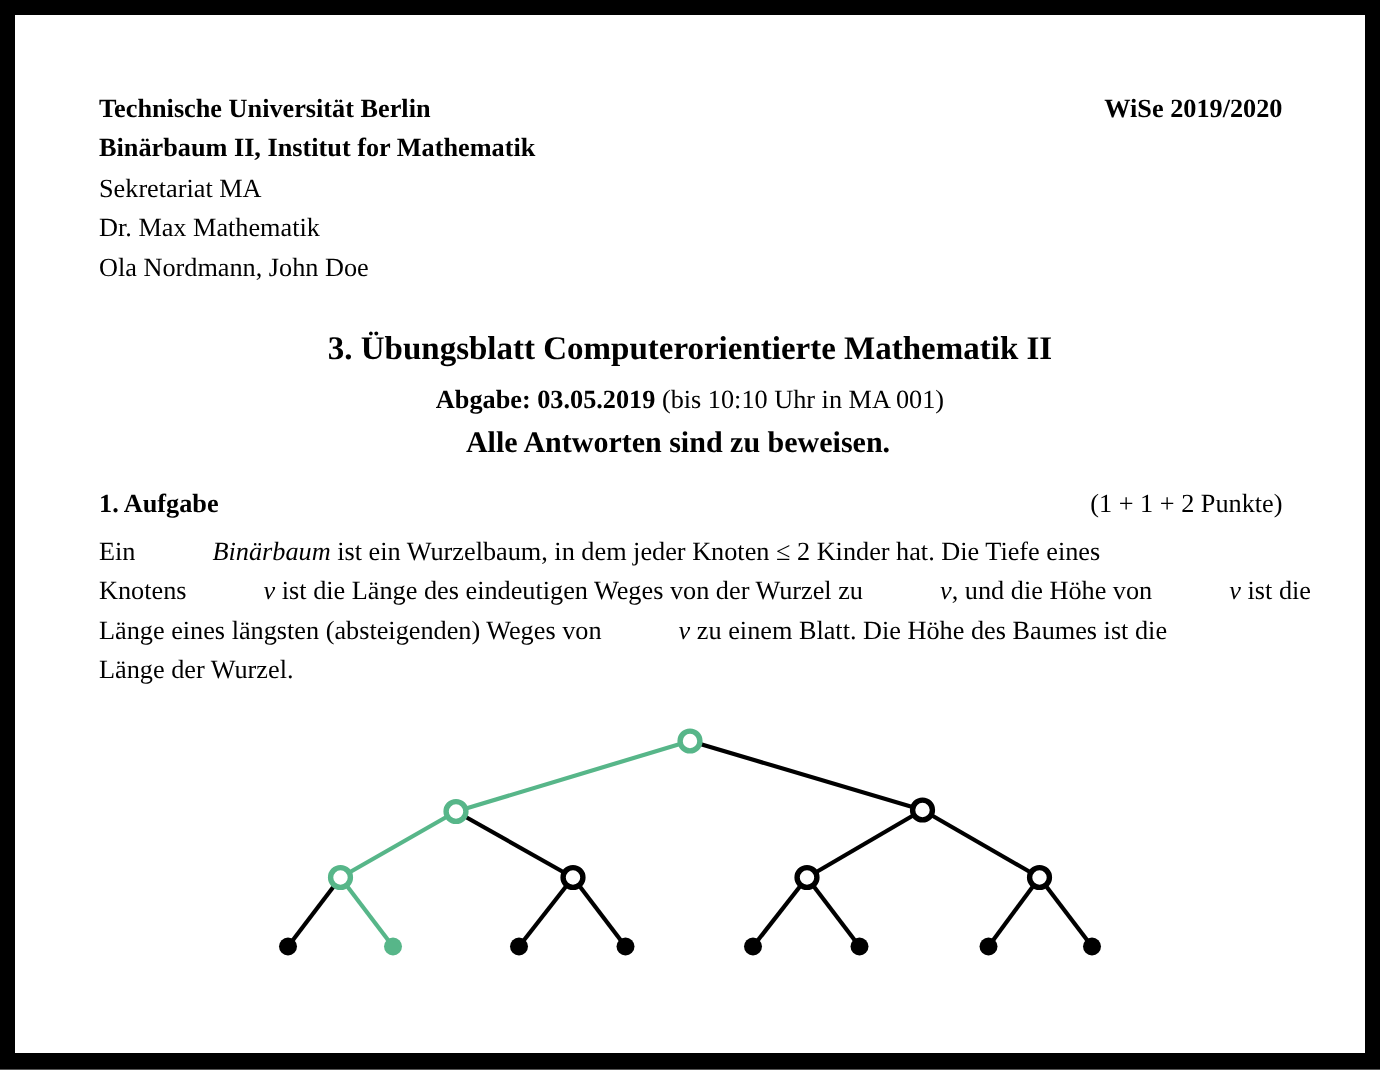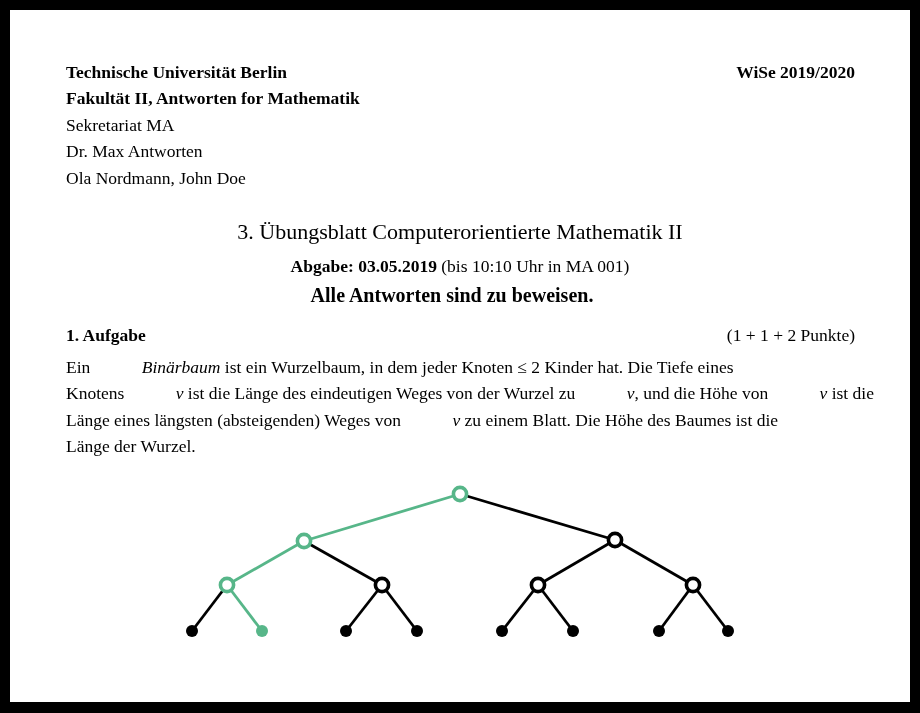--- a/index.html
+++ b/index.html
@@ -14,21 +14,21 @@
   }
   .b { font-weight:bold; }
   .header-row {
     position:absolute; left:56px; right:55px; top:49px;
     display:flex; justify-content:space-between; align-items:flex-start;
     font-size:17.5px; line-height:26.4px;
   }
   .header-right { text-align:center; }
   .title {
     position:absolute; left:0; right:0; top:208px; margin:0;
-    text-align:center; font-size:22px; line-height:28px; font-weight:normal;
+    text-align:center; font-size:22px; line-height:28px; font-weight:bold;
   }
   .deadline {
     position:absolute; left:0; right:0; top:243px;
     text-align:center; font-size:17.5px; line-height:26px;
   }
   .notice {
     position:absolute; left:0; right:16px; top:272px;
     text-align:center; font-size:20px; line-height:26px;
   }
   .task-row {
@@ -48,23 +48,23 @@
 </style>
 </head>
 <body>
 
 <div class="frame">
   <div class="page">
 
     <div class="header-row">
       <div class="header-left">
         <div class="b">Technische Universität Berlin</div>
-        <div class="b">Fakultät II, Antworten for Mathematik</div>
+        <div class="b">Binärbaum II, Institut for Mathematik</div>
         <div>Sekretariat MA</div>
-        <div>Dr. Max Antworten</div>
+        <div>Dr. Max Mathematik</div>
         <div>Ola Nordmann, John Doe</div>
       </div>
       <div class="header-right">
         <div class="b">WiSe 2019/2020</div>
       </div>
     </div>
 
     <h1 class="title">3. Übungsblatt Computerorientierte Mathematik II</h1>
 
     <div class="deadline"><span class="b">Abgabe: 03.05.2019</span><span> (bis 10:10 Uhr in MA 001)</span></div>

